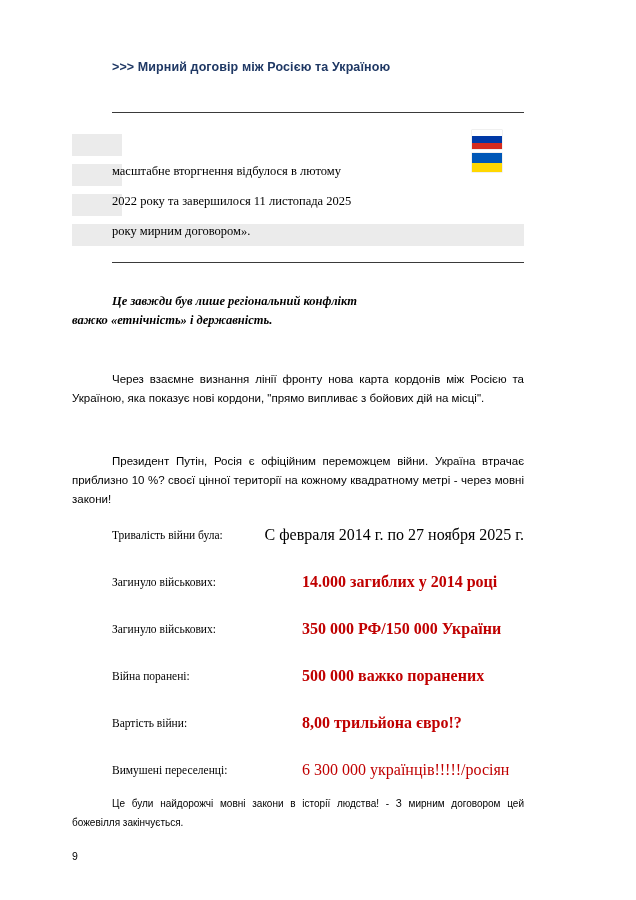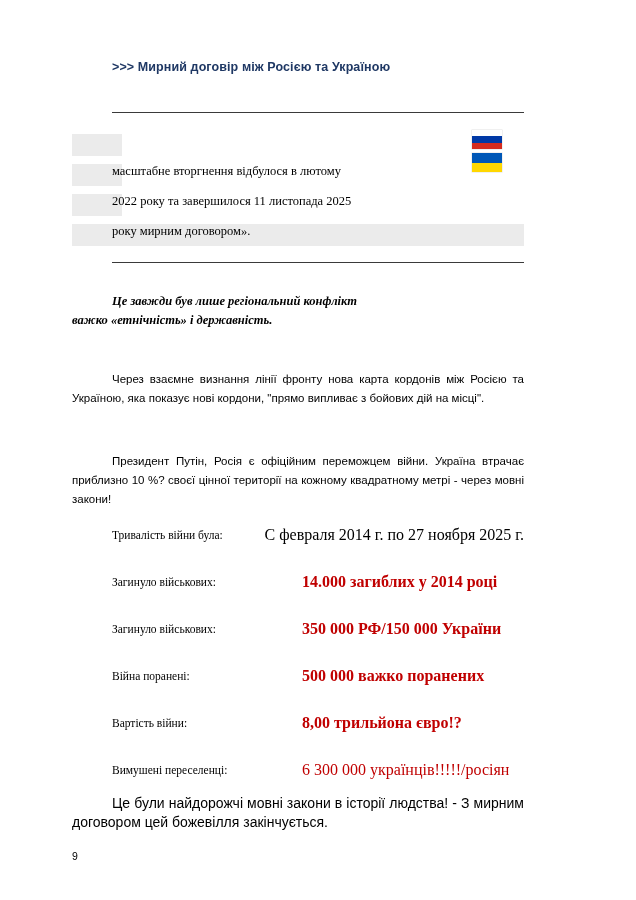--- a/index.html
+++ b/index.html
@@ -126,21 +126,21 @@
     text-align: justify;
     text-indent: 40px;
   }
   .para-1 { top: 370px; }
   .para-2 { top: 432px; margin-top: 20px; }
   .para-closing {
     position: absolute;
     left: 72px;
     top: 794px;
     width: 452px;
-    font-size: 14px;
+    font-size: 10px;
     line-height: 19px;
     text-align: justify;
     text-indent: 40px;
   }
 
   
   .stats {
     position: absolute;
     left: 112px;
     top: 511px;

